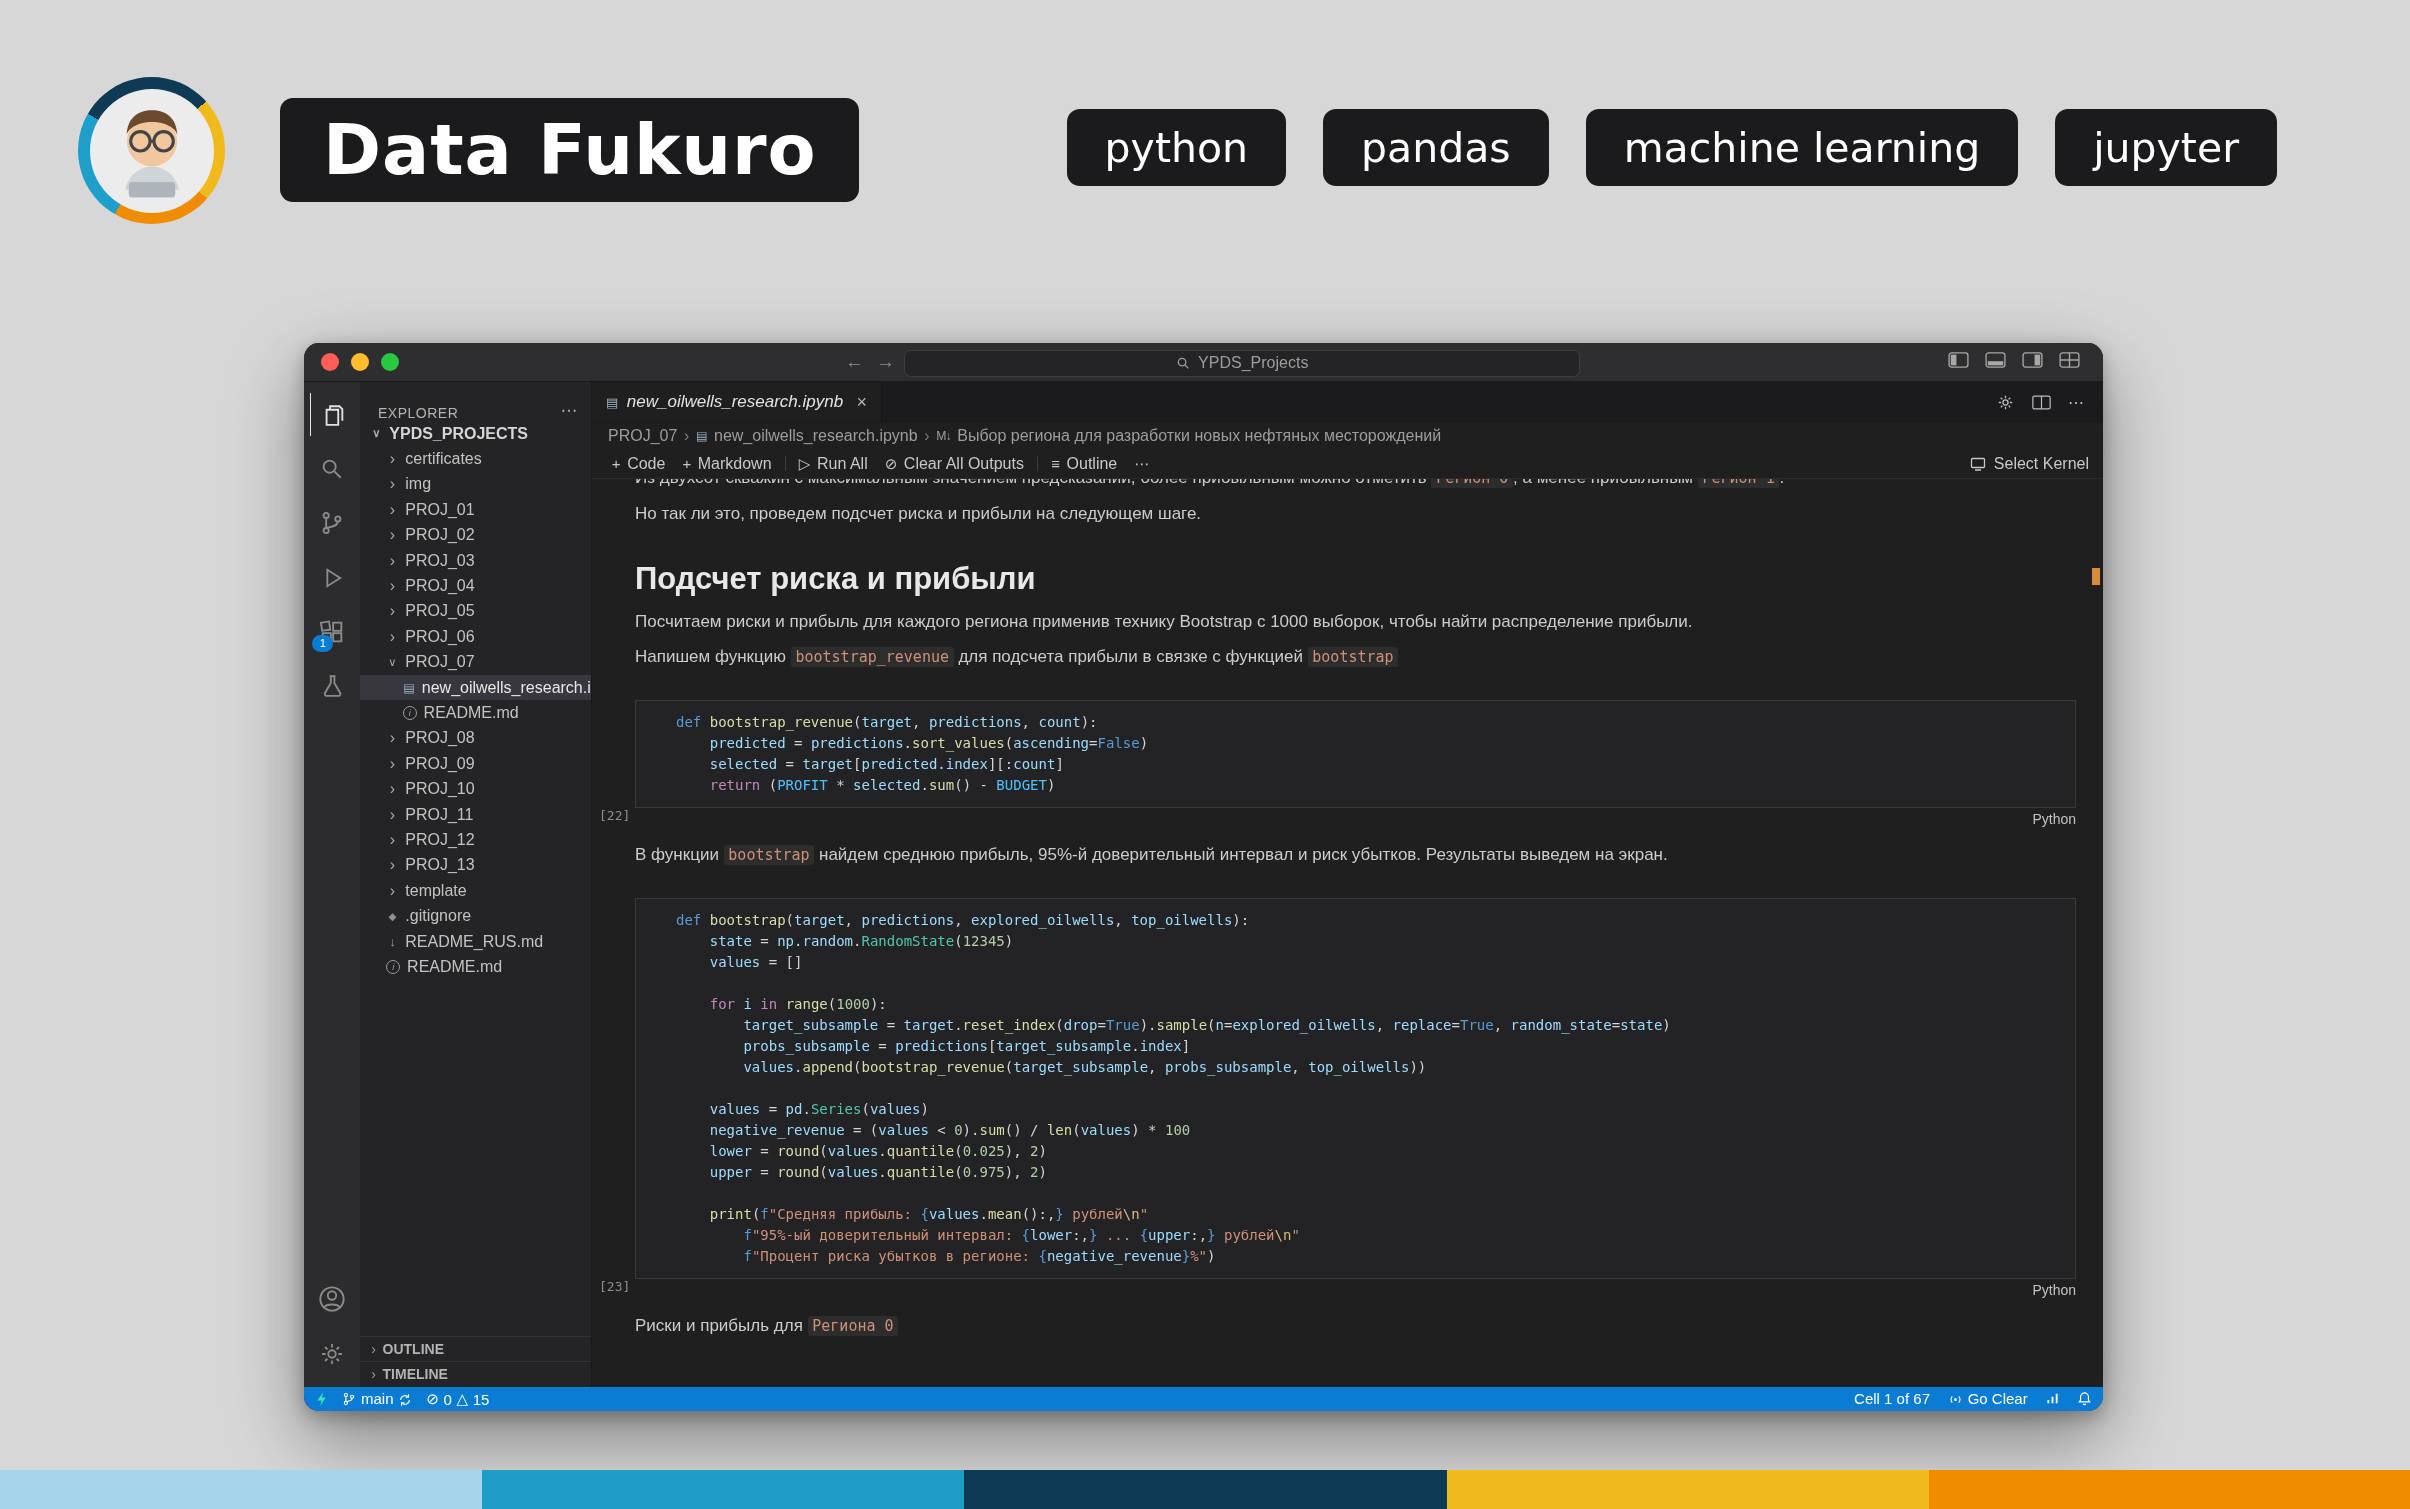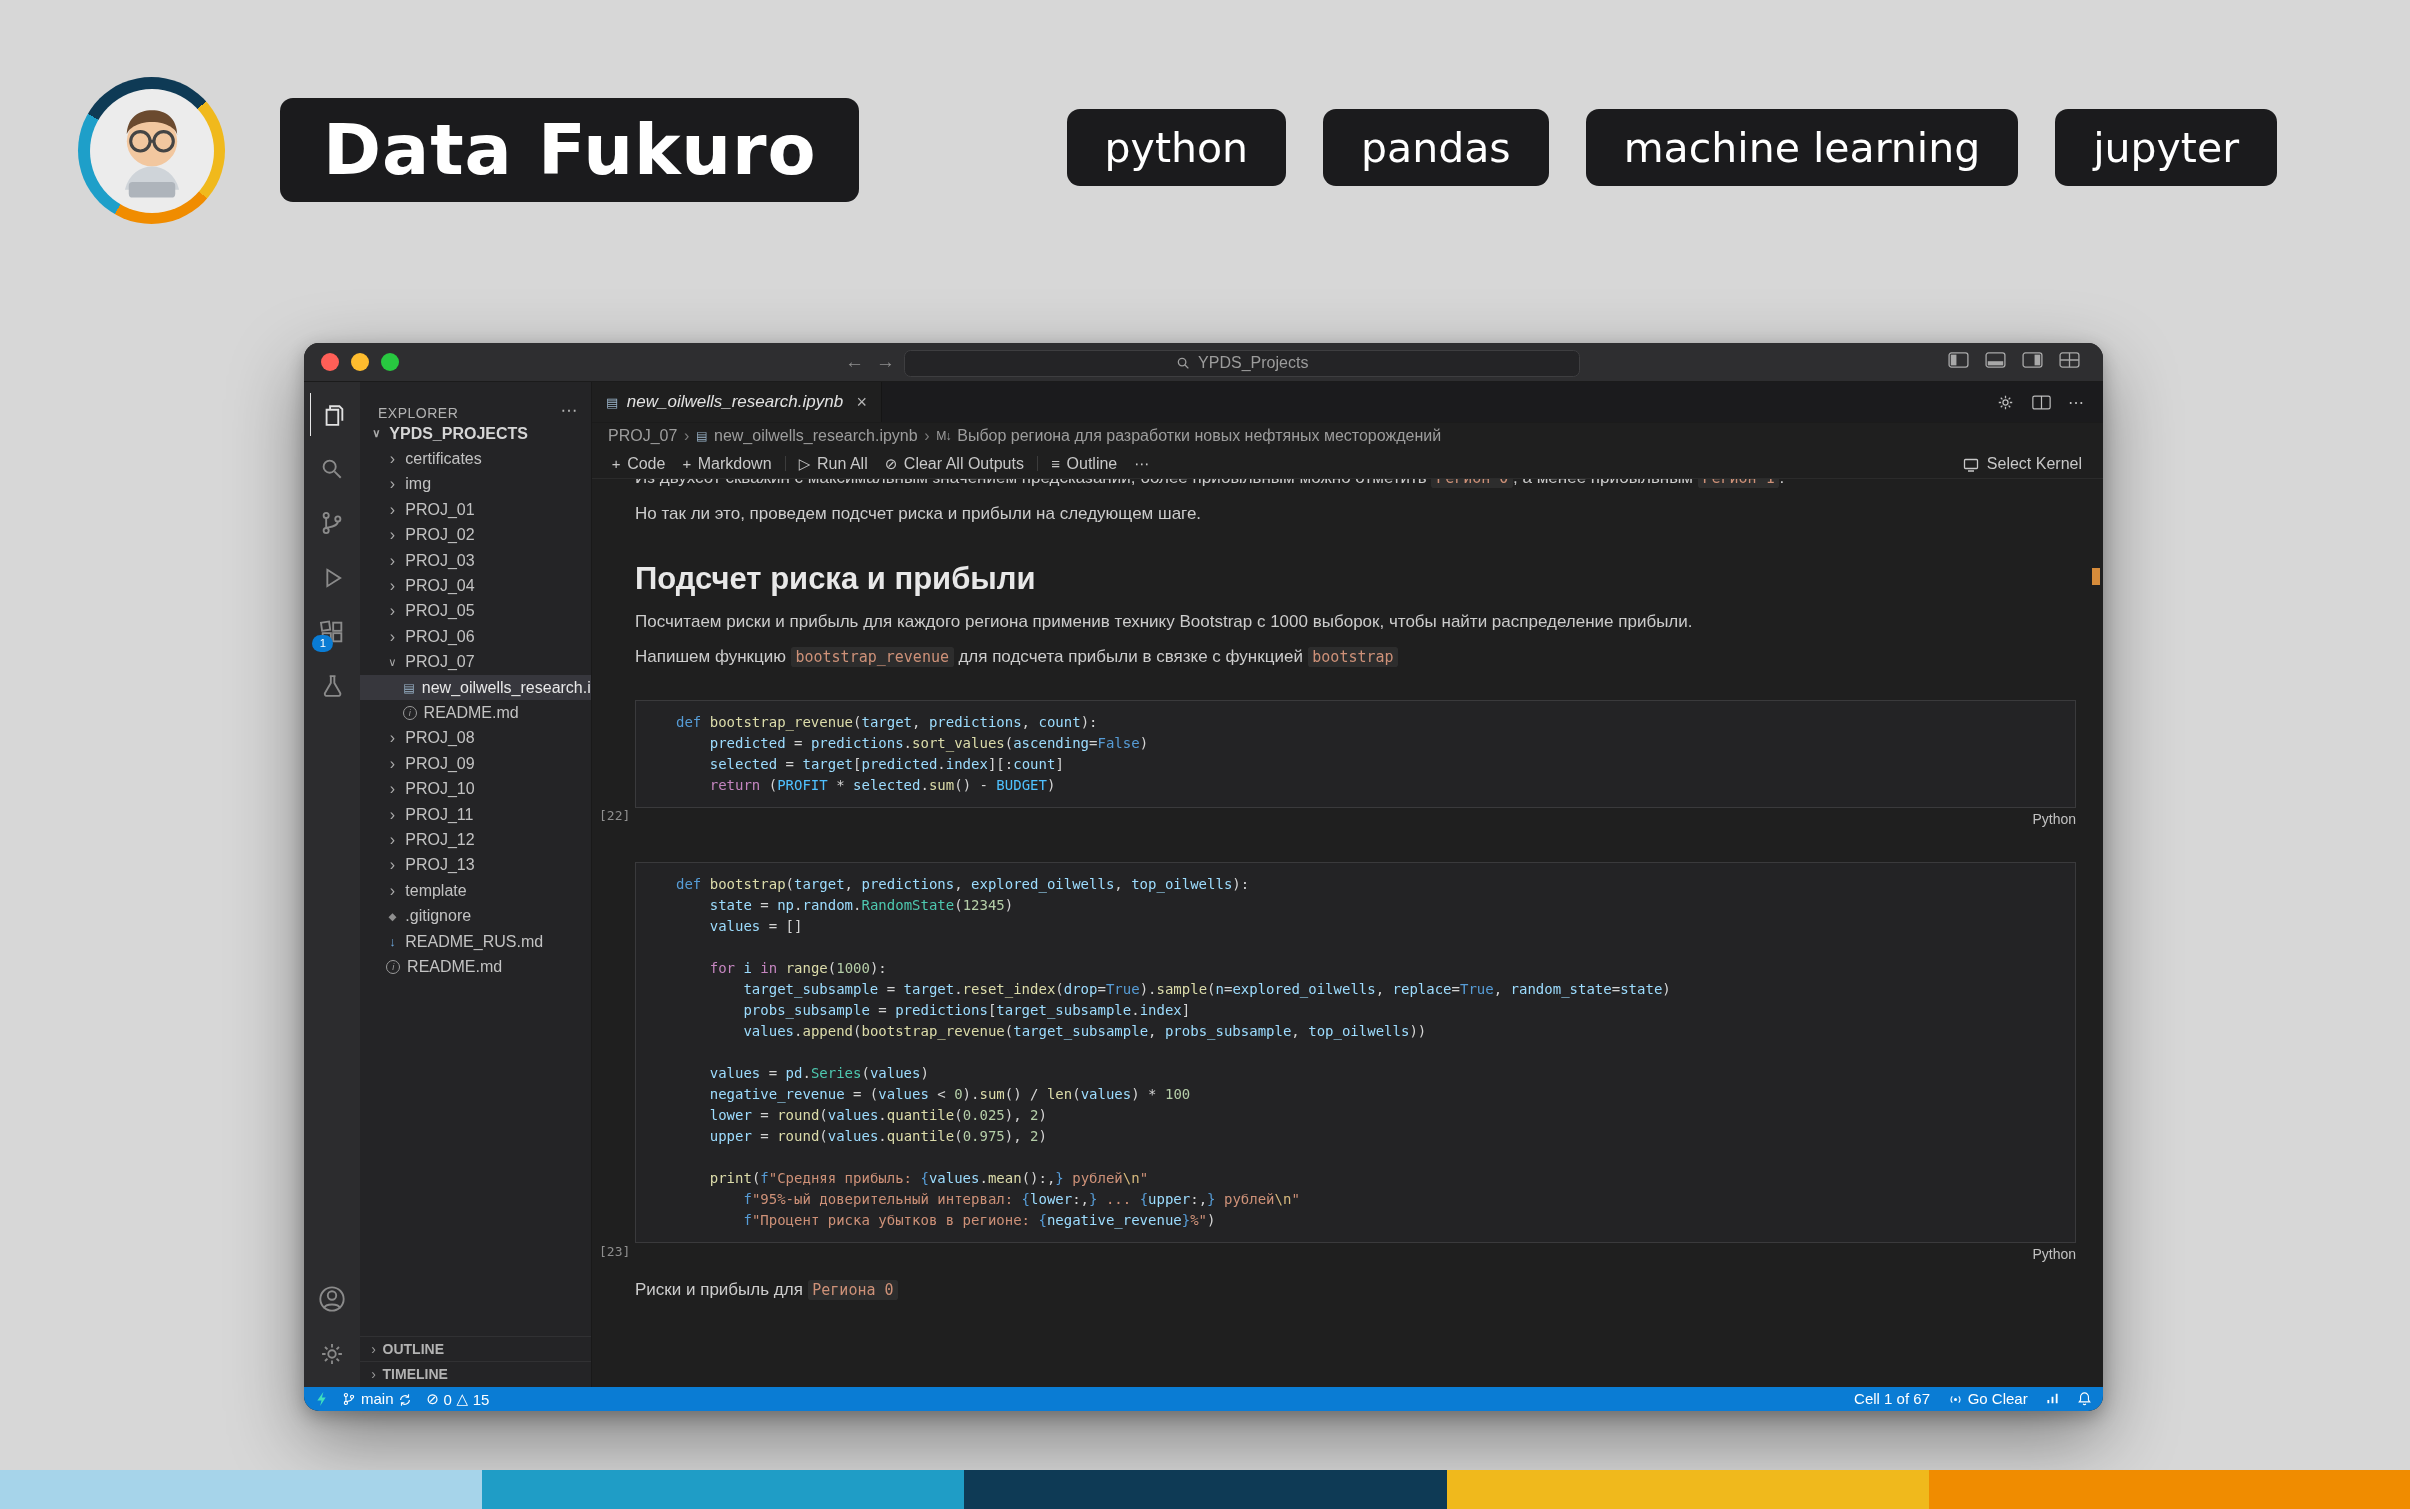--- a/index.html
+++ b/index.html
@@ -83,21 +83,21 @@
   .breadcrumbs{flex:0 0 26px;display:flex;align-items:center;gap:6.6px;padding-left:16px;color:#9d9d9d;font-size:16px;white-space:nowrap;}
   .crumb{cursor:pointer;}
   .crumb-sep{color:#7c7c7c;}
   .mdicon{font-size:12.2px;color:#9d9d9d;letter-spacing:-0.9px;}
   .bc-ico{color:#9cb6cc;font-size:12.2px;}
 
   .nbtoolbar{flex:0 0 29px;display:flex;align-items:center;padding-left:11.3px;border-bottom:0.9px solid #2b2b2b;color:#c8c8c8;font-size:16px;}
   .tbtn{display:flex;align-items:center;gap:6.6px;padding:0 8.5px;cursor:pointer;height:100%;}
   .tbtn .ti{font-size:15px;color:#c8c8c8;}
   .tdiv{width:0.9px;height:15px;background:#3c3c3c;margin:0 4.7px;}
-  .kernelbtn{margin-left:auto;margin-right:21px;display:flex;align-items:flex-end;gap:7.5px;cursor:pointer;}
+  .kernelbtn{margin-left:auto;margin-right:14px;display:flex;align-items:center;gap:7.5px;cursor:pointer;}
 
   .content{flex:1;overflow:hidden;position:relative;padding:0 27px 0 43px;font-size:17px;line-height:21.7px;color:#ccc;}
   .md{margin:13px 0;color:#cccccc;}
   .md.clipped{margin-top:-12.2px;}
   .md-h1{margin:36px 0 11.3px;font-size:31px;line-height:38px;font-weight:600;color:#e8e8e8;}
   .icode{font-family:"DejaVu Sans Mono",monospace;font-size:15px;color:#ce9178;background:rgba(255,255,255,.065);
     padding:0.9px 4.7px;border-radius:2.8px;}
   .cell-wrap{position:relative;margin:31px 0 13px;}
   .code-frame{background:#232325;border:0.9px solid #3a3a3c;border-radius:0;
     padding:11.3px 15px 11.3px 40px;font-family:"DejaVu Sans Mono",monospace;font-size:14px;line-height:21px;white-space:pre;overflow:hidden;}
@@ -416,20 +416,21 @@
               <div class="md-h1">Подсчет риска и прибыли</div>
               <div class="md"><span>Посчитаем риски и прибыль для каждого региона применив технику Bootstrap с 1000 выборок, чтобы найти распределение прибыли.</span></div>
               <div class="md"><span>Напишем функцию </span><span class="icode">bootstrap_revenue</span><span> для подсчета прибыли в связке с функцией </span><span class="icode">bootstrap</span></div>
               <div class="cell-wrap">
                 <div class="code-frame"><div class="code-line"><span class="tk-kw">def </span><span class="tk-fn">bootstrap_revenue</span><span class="tk-p">(</span><span class="tk-v">target</span><span class="tk-p">, </span><span class="tk-v">predictions</span><span class="tk-p">, </span><span class="tk-v">count</span><span class="tk-p">):</span></div><div class="code-line"><span class="tk-p">    </span><span class="tk-v">predicted</span><span class="tk-p"> = </span><span class="tk-v">predictions</span><span class="tk-p">.</span><span class="tk-fn">sort_values</span><span class="tk-p">(</span><span class="tk-v">ascending</span><span class="tk-p">=</span><span class="tk-kw">False</span><span class="tk-p">)</span></div><div class="code-line"><span class="tk-p">    </span><span class="tk-v">selected</span><span class="tk-p"> = </span><span class="tk-v">target</span><span class="tk-p">[</span><span class="tk-v">predicted</span><span class="tk-p">.</span><span class="tk-v">index</span><span class="tk-p">][:</span><span class="tk-v">count</span><span class="tk-p">]</span></div><div class="code-line"><span class="tk-p">    </span><span class="tk-ctl">return</span><span class="tk-p"> (</span><span class="tk-cst">PROFIT</span><span class="tk-p"> * </span><span class="tk-v">selected</span><span class="tk-p">.</span><span class="tk-fn">sum</span><span class="tk-p">() - </span><span class="tk-cst">BUDGET</span><span class="tk-p">)</span></div></div>
                 <span class="exec">[22]</span>
                 <div class="cell-status">
                   <span class="lang">Python</span>
                 </div>
               </div>
+              <div class="md"><span>В функции </span><span class="icode">bootstrap</span><span> найдем среднюю прибыль, 95%-й доверительный интервал и риск убытков. Результаты выведем на экран.</span></div>
               <div class="cell-wrap">
                 <div class="code-frame"><div class="code-line"><span class="tk-kw">def </span><span class="tk-fn">bootstrap</span><span class="tk-p">(</span><span class="tk-v">target</span><span class="tk-p">, </span><span class="tk-v">predictions</span><span class="tk-p">, </span><span class="tk-v">explored_oilwells</span><span class="tk-p">, </span><span class="tk-v">top_oilwells</span><span class="tk-p">):</span></div><div class="code-line"><span class="tk-p">    </span><span class="tk-v">state</span><span class="tk-p"> = </span><span class="tk-v">np</span><span class="tk-p">.</span><span class="tk-v">random</span><span class="tk-p">.</span><span class="tk-cls">RandomState</span><span class="tk-p">(</span><span class="tk-n">12345</span><span class="tk-p">)</span></div><div class="code-line"><span class="tk-p">    </span><span class="tk-v">values</span><span class="tk-p"> = []</span></div><div class="code-line">&nbsp;</div><div class="code-line"><span class="tk-p">    </span><span class="tk-ctl">for</span><span class="tk-p"> </span><span class="tk-v">i</span><span class="tk-p"> </span><span class="tk-ctl">in</span><span class="tk-p"> </span><span class="tk-fn">range</span><span class="tk-p">(</span><span class="tk-n">1000</span><span class="tk-p">):</span></div><div class="code-line"><span class="tk-p">        </span><span class="tk-v">target_subsample</span><span class="tk-p"> = </span><span class="tk-v">target</span><span class="tk-p">.</span><span class="tk-fn">reset_index</span><span class="tk-p">(</span><span class="tk-v">drop</span><span class="tk-p">=</span><span class="tk-kw">True</span><span class="tk-p">).</span><span class="tk-fn">sample</span><span class="tk-p">(</span><span class="tk-v">n</span><span class="tk-p">=</span><span class="tk-v">explored_oilwells</span><span class="tk-p">, </span><span class="tk-v">replace</span><span class="tk-p">=</span><span class="tk-kw">True</span><span class="tk-p">, </span><span class="tk-v">random_state</span><span class="tk-p">=</span><span class="tk-v">state</span><span class="tk-p">)</span></div><div class="code-line"><span class="tk-p">        </span><span class="tk-v">probs_subsample</span><span class="tk-p"> = </span><span class="tk-v">predictions</span><span class="tk-p">[</span><span class="tk-v">target_subsample</span><span class="tk-p">.</span><span class="tk-v">index</span><span class="tk-p">]</span></div><div class="code-line"><span class="tk-p">        </span><span class="tk-v">values</span><span class="tk-p">.</span><span class="tk-fn">append</span><span class="tk-p">(</span><span class="tk-fn">bootstrap_revenue</span><span class="tk-p">(</span><span class="tk-v">target_subsample</span><span class="tk-p">, </span><span class="tk-v">probs_subsample</span><span class="tk-p">, </span><span class="tk-v">top_oilwells</span><span class="tk-p">))</span></div><div class="code-line">&nbsp;</div><div class="code-line"><span class="tk-p">    </span><span class="tk-v">values</span><span class="tk-p"> = </span><span class="tk-v">pd</span><span class="tk-p">.</span><span class="tk-cls">Series</span><span class="tk-p">(</span><span class="tk-v">values</span><span class="tk-p">)</span></div><div class="code-line"><span class="tk-p">    </span><span class="tk-v">negative_revenue</span><span class="tk-p"> = (</span><span class="tk-v">values</span><span class="tk-p"> &lt; </span><span class="tk-n">0</span><span class="tk-p">).</span><span class="tk-fn">sum</span><span class="tk-p">() / </span><span class="tk-fn">len</span><span class="tk-p">(</span><span class="tk-v">values</span><span class="tk-p">) * </span><span class="tk-n">100</span></div><div class="code-line"><span class="tk-p">    </span><span class="tk-v">lower</span><span class="tk-p"> = </span><span class="tk-fn">round</span><span class="tk-p">(</span><span class="tk-v">values</span><span class="tk-p">.</span><span class="tk-fn">quantile</span><span class="tk-p">(</span><span class="tk-n">0.025</span><span class="tk-p">), </span><span class="tk-n">2</span><span class="tk-p">)</span></div><div class="code-line"><span class="tk-p">    </span><span class="tk-v">upper</span><span class="tk-p"> = </span><span class="tk-fn">round</span><span class="tk-p">(</span><span class="tk-v">values</span><span class="tk-p">.</span><span class="tk-fn">quantile</span><span class="tk-p">(</span><span class="tk-n">0.975</span><span class="tk-p">), </span><span class="tk-n">2</span><span class="tk-p">)</span></div><div class="code-line">&nbsp;</div><div class="code-line"><span class="tk-p">    </span><span class="tk-fn">print</span><span class="tk-p">(</span><span class="tk-kw">f</span><span class="tk-s">"Средняя прибыль: </span><span class="tk-kw">{</span><span class="tk-v">values</span><span class="tk-p">.</span><span class="tk-fn">mean</span><span class="tk-p">():,</span><span class="tk-kw">}</span><span class="tk-s"> рублей</span><span class="tk-esc">\n</span><span class="tk-s">"</span></div><div class="code-line"><span class="tk-p">        </span><span class="tk-kw">f</span><span class="tk-s">"95%-ый доверительный интервал: </span><span class="tk-kw">{</span><span class="tk-v">lower</span><span class="tk-p">:,</span><span class="tk-kw">}</span><span class="tk-s"> ... </span><span class="tk-kw">{</span><span class="tk-v">upper</span><span class="tk-p">:,</span><span class="tk-kw">}</span><span class="tk-s"> рублей</span><span class="tk-esc">\n</span><span class="tk-s">"</span></div><div class="code-line"><span class="tk-p">        </span><span class="tk-kw">f</span><span class="tk-s">"Процент риска убытков в регионе: </span><span class="tk-kw">{</span><span class="tk-v">negative_revenue</span><span class="tk-kw">}</span><span class="tk-s">%"</span><span class="tk-p">)</span></div></div>
                 <span class="exec">[23]</span>
                 <div class="cell-status">
                   <span class="lang">Python</span>
                 </div>
               </div>
               <div class="md"><span>Риски и прибыль для </span><span class="icode">Региона 0</span></div>
             </div>
           <div class="ruler-mark"></div>

